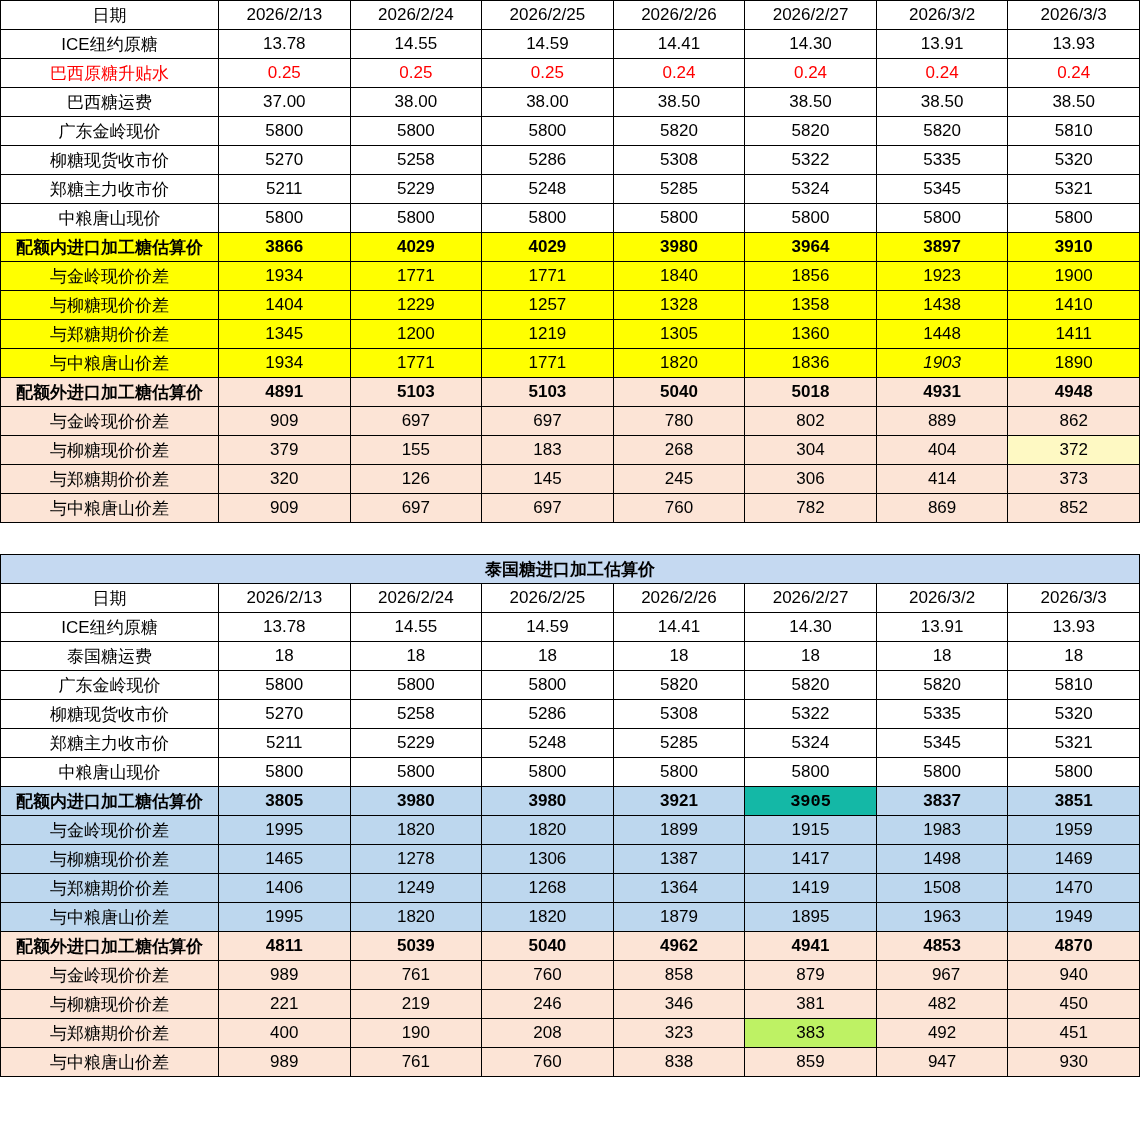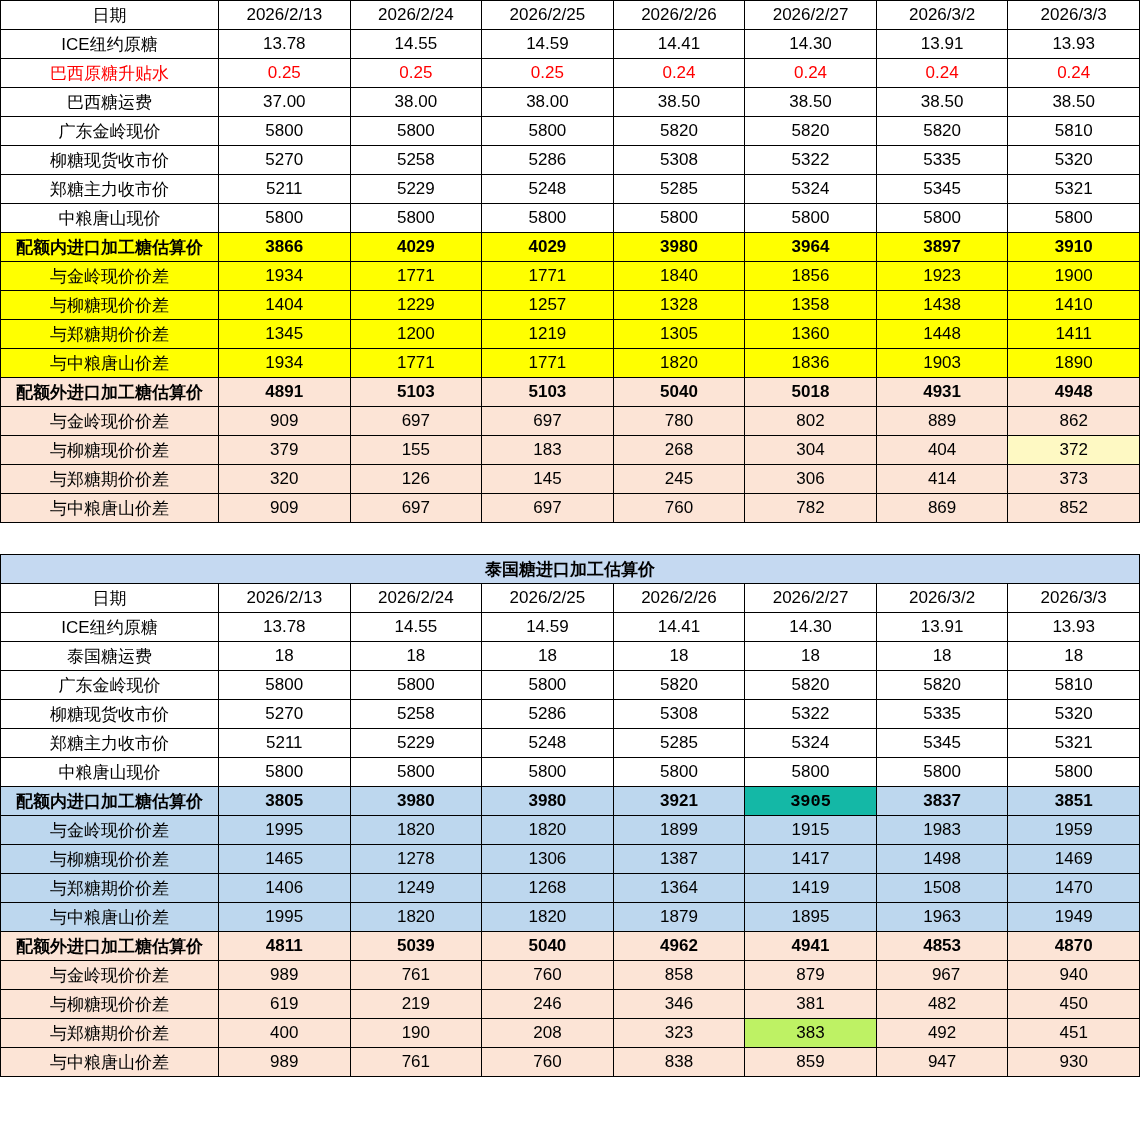--- a/index.html
+++ b/index.html
@@ -168,21 +168,21 @@
           <td class="val-cell" style="background: rgb(255, 255, 0);">1448</td>
           <td class="val-cell" style="background: rgb(255, 255, 0);">1411</td>
         </tr>
         <tr>
           <td class="label-cell" style="background: rgb(255, 255, 0);">与中粮唐山价差</td>
           <td class="val-cell" style="background: rgb(255, 255, 0);">1934</td>
           <td class="val-cell" style="background: rgb(255, 255, 0);">1771</td>
           <td class="val-cell" style="background: rgb(255, 255, 0);">1771</td>
           <td class="val-cell" style="background: rgb(255, 255, 0);">1820</td>
           <td class="val-cell" style="background: rgb(255, 255, 0);">1836</td>
-          <td class="val-cell" style="background: rgb(255, 255, 0);">1903</td>
+          <td class="val-cell" style="background: rgb(255, 255, 0); font-style: italic;">1903</td>
           <td class="val-cell" style="background: rgb(255, 255, 0);">1890</td>
         </tr>
         <tr class="bold-row">
           <td class="label-cell" style="background: rgb(252, 228, 214);">配额外进口加工糖估算价</td>
           <td class="val-cell" style="background: rgb(252, 228, 214);">4891</td>
           <td class="val-cell" style="background: rgb(252, 228, 214);">5103</td>
           <td class="val-cell" style="background: rgb(252, 228, 214);">5103</td>
           <td class="val-cell" style="background: rgb(252, 228, 214);">5040</td>
           <td class="val-cell" style="background: rgb(252, 228, 214);">5018</td>
           <td class="val-cell" style="background: rgb(252, 228, 214);">4931</td>
@@ -381,21 +381,21 @@
           <td class="val-cell" style="background: rgb(252, 228, 214);">989</td>
           <td class="val-cell" style="background: rgb(252, 228, 214);">761</td>
           <td class="val-cell" style="background: rgb(252, 228, 214);">760</td>
           <td class="val-cell" style="background: rgb(252, 228, 214);">858</td>
           <td class="val-cell" style="background: rgb(252, 228, 214);">879</td>
           <td class="val-cell" style="background: rgb(252, 228, 214); padding-left: 8px;">967</td>
           <td class="val-cell" style="background: rgb(252, 228, 214);">940</td>
         </tr>
         <tr>
           <td class="label-cell" style="background: rgb(252, 228, 214);">与柳糖现价价差</td>
-          <td class="val-cell" style="background: rgb(252, 228, 214);">619</td>
+          <td class="val-cell" style="background: rgb(252, 228, 214);">221</td>
           <td class="val-cell" style="background: rgb(252, 228, 214);">219</td>
           <td class="val-cell" style="background: rgb(252, 228, 214);">246</td>
           <td class="val-cell" style="background: rgb(252, 228, 214);">346</td>
           <td class="val-cell" style="background: rgb(252, 228, 214);">381</td>
           <td class="val-cell" style="background: rgb(252, 228, 214);">482</td>
           <td class="val-cell" style="background: rgb(252, 228, 214);">450</td>
         </tr>
         <tr>
           <td class="label-cell" style="background: rgb(252, 228, 214);">与郑糖期价价差</td>
           <td class="val-cell" style="background: rgb(252, 228, 214);">400</td>

